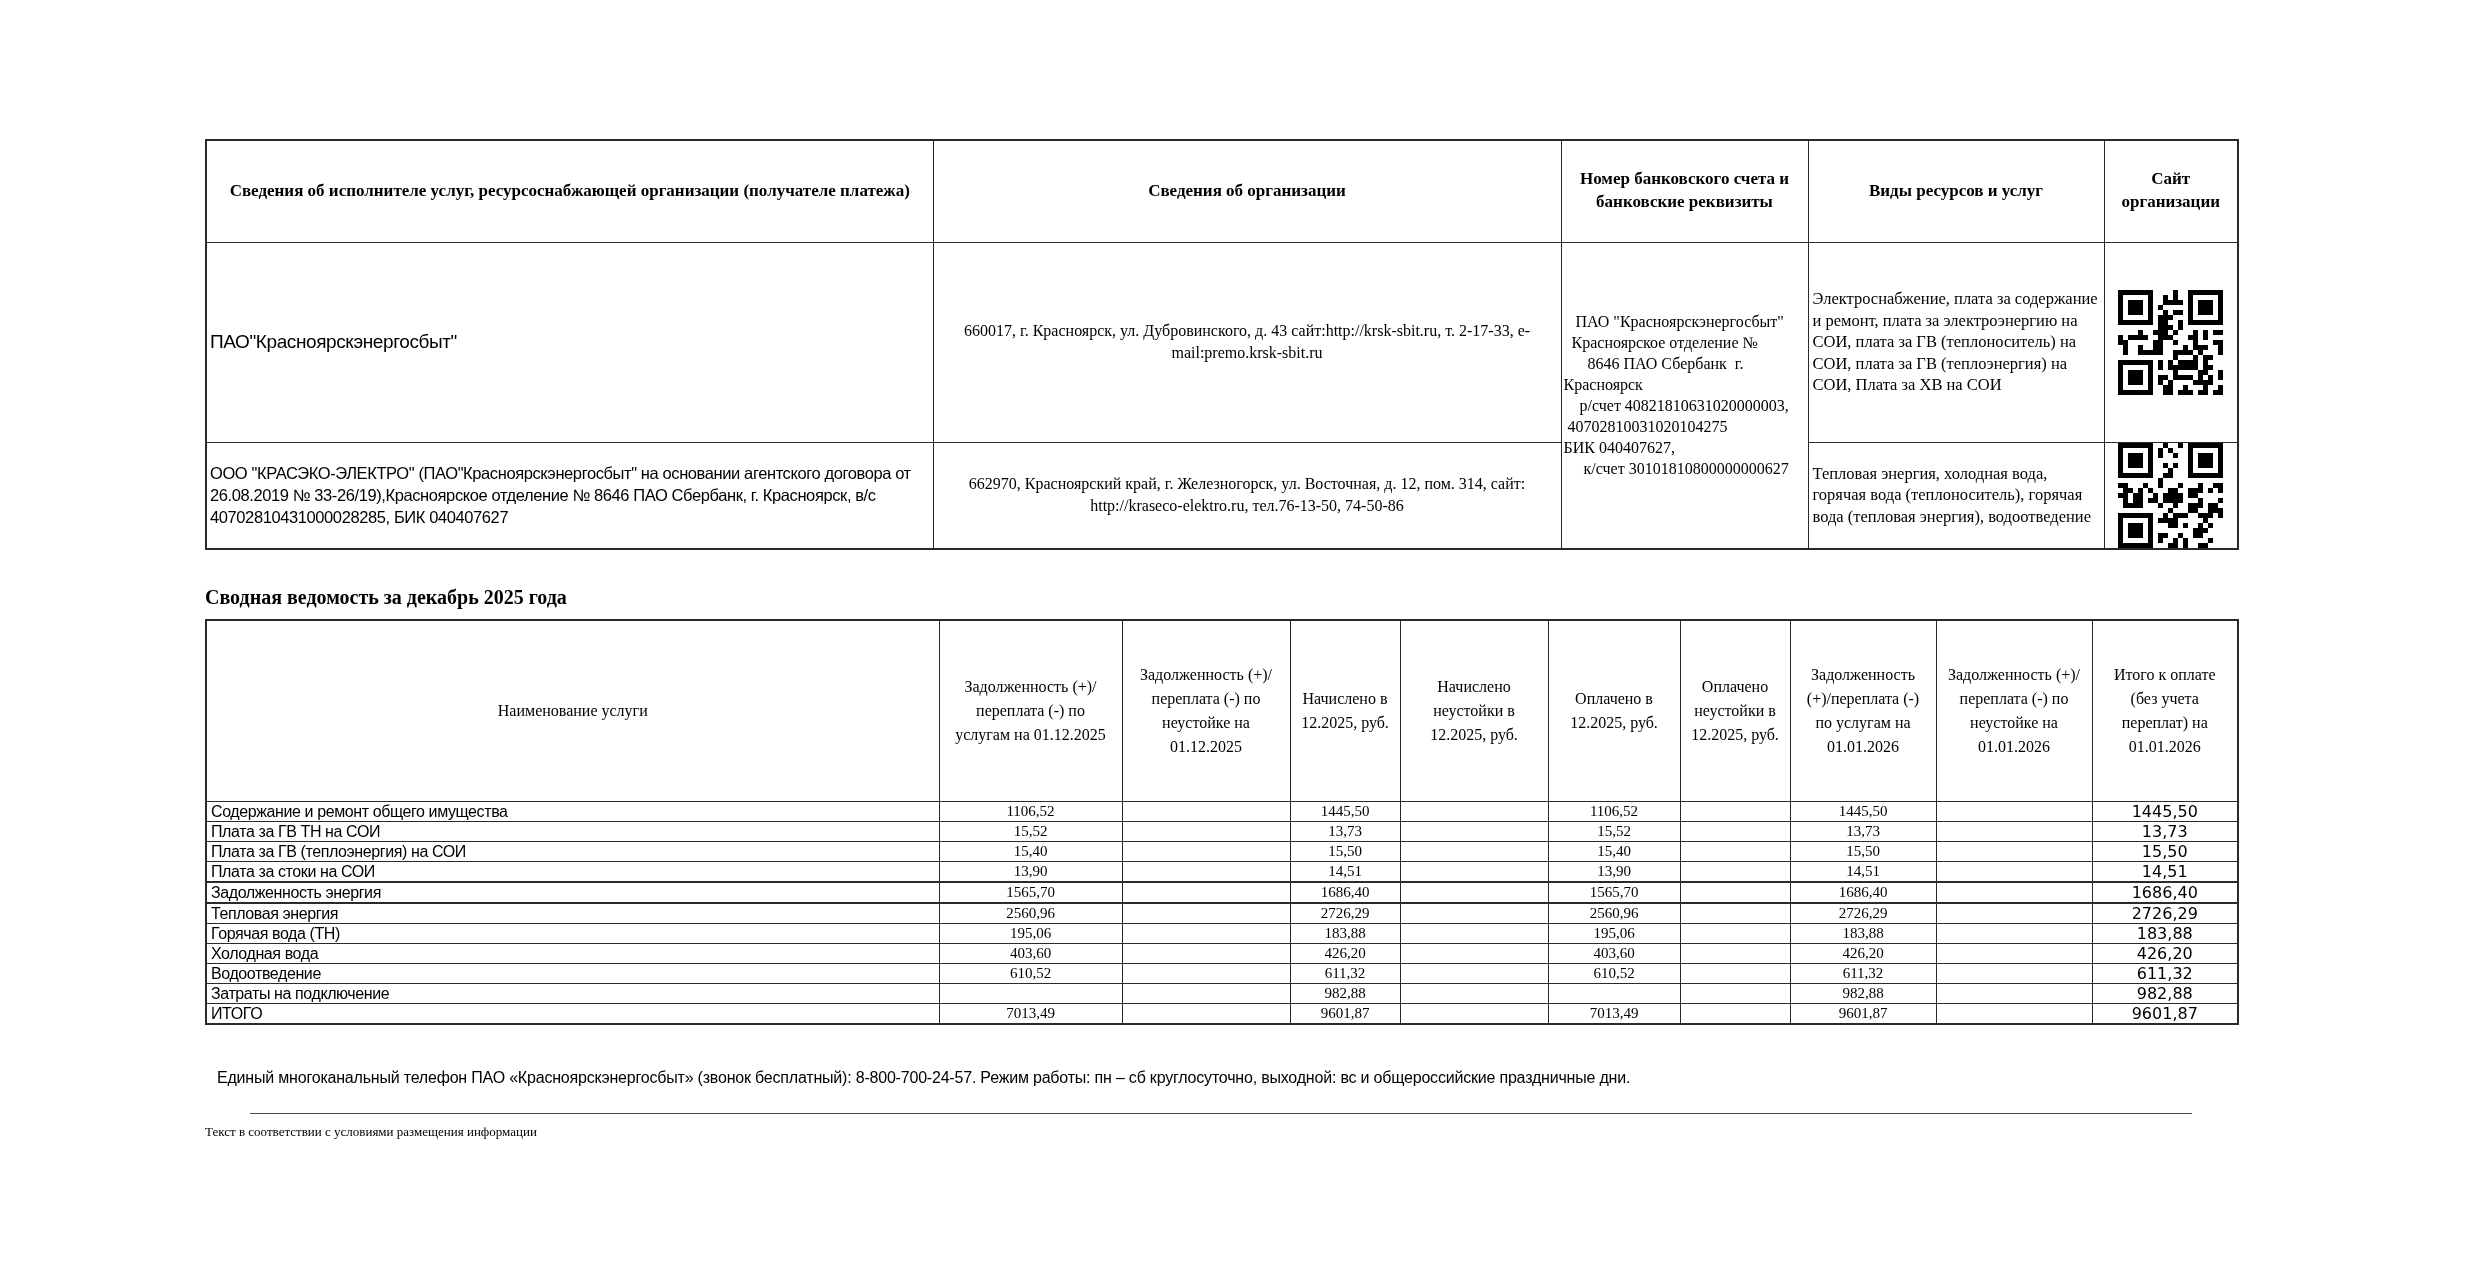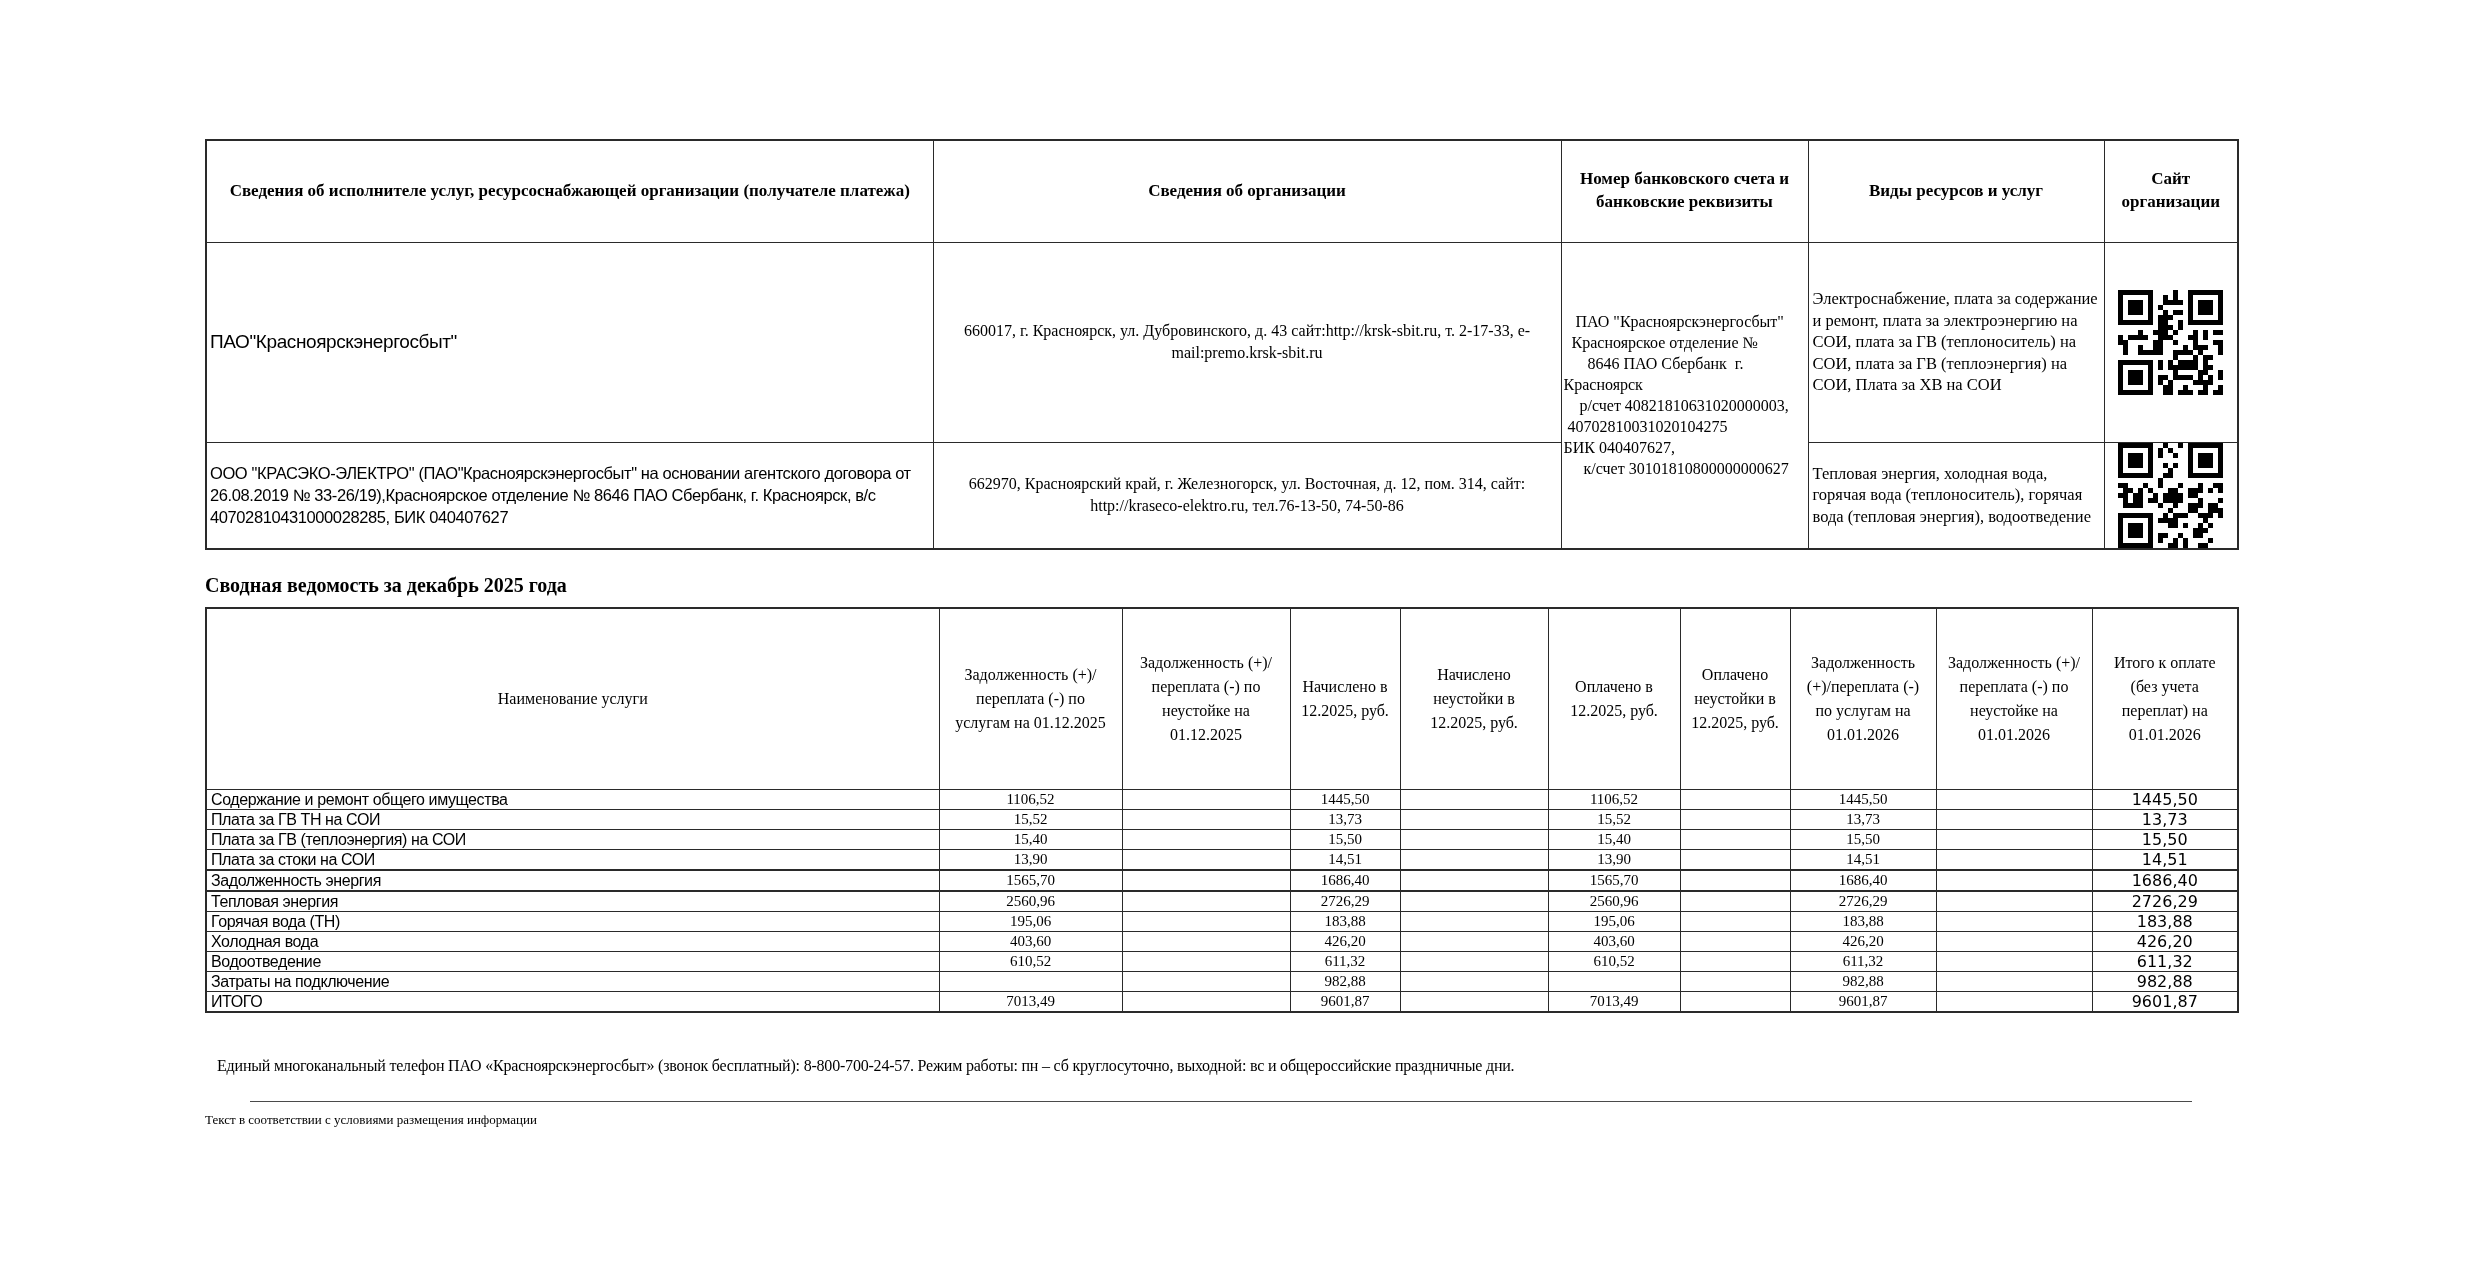--- a/index.html
+++ b/index.html
@@ -15,37 +15,37 @@
   .org-row-1{height:200px;}
   .org-row-2{height:103px;}
   .provider-1{font-family:"Liberation Sans",sans-serif;font-size:19px;letter-spacing:-0.4px;text-align:left;vertical-align:middle;padding:2px 3px;}
   .provider-2{font-family:"Liberation Sans",sans-serif;font-size:16.5px;letter-spacing:-0.4px;text-align:left;vertical-align:middle;padding:2px 3px;line-height:1.35;}
   .orginfo{font-size:16px;text-align:center;vertical-align:middle;padding:2px 10px;line-height:1.35;}
   .bank{font-size:16px;text-align:left;vertical-align:middle;white-space:pre-wrap;padding:2px 2px;line-height:1.32;}
   .resources{font-size:16.5px;text-align:left;vertical-align:middle;padding:2px 4px;line-height:1.3;}
   .qr-cell{text-align:center;vertical-align:middle;padding:0;}
 
   
-  .summary-title{margin-top:24px;font-weight:bold;font-size:20px;}
+  .summary-title{margin-top:36px;font-weight:bold;font-size:20px;}
   .summary{margin-top:10px;width:2032px;border:2px solid #2a2a2a;}
   .summary th{font-weight:normal;font-size:16px;border:1px solid #2a2a2a;height:180px;vertical-align:middle;text-align:center;padding:0 8px;line-height:1.5;overflow:hidden;}
   .summary td{border:1px solid #2a2a2a;height:19px;line-height:19px;padding:0 4px;overflow:hidden;}
   .svc{font-family:"Liberation Sans",sans-serif;font-size:16px;letter-spacing:-0.4px;text-align:left;}
   .num{font-size:15px;text-align:center;}
   .total-col{font-family:"DejaVu Sans",sans-serif;font-size:16px;}
   .sep-top td{border-top:2px solid #2a2a2a;}
 
   
   .els-table{margin-top:16px;border:1px solid #2a2a2a;}
   .els-table td{border:1px solid #2a2a2a;height:29px;vertical-align:middle;overflow:hidden;}
   .els-label{width:252px;font-size:17px;text-align:left;padding:0 2px;}
   .els-value{width:330px;font-size:17px;text-align:center;}
 
   
-  .phone{margin-top:44px;margin-left:12px;font-family:Liberation Serif, serif;font-size:16px;letter-spacing:-0.2px;}
+  .phone{margin-top:44px;margin-left:12px;font-family:Liberation Sans, sans-serif;font-size:16px;letter-spacing:-0.2px;}
   .rule{margin-top:26px;width:1942px;border:none;border-top:1px solid #4a4a4a;height:0;}
   .note{margin-top:10px;font-size:13px;}
 </style>
 </head>
 <body>
 
 <div class="sheet">
 
   <table class="org-table">
     <colgroup>

